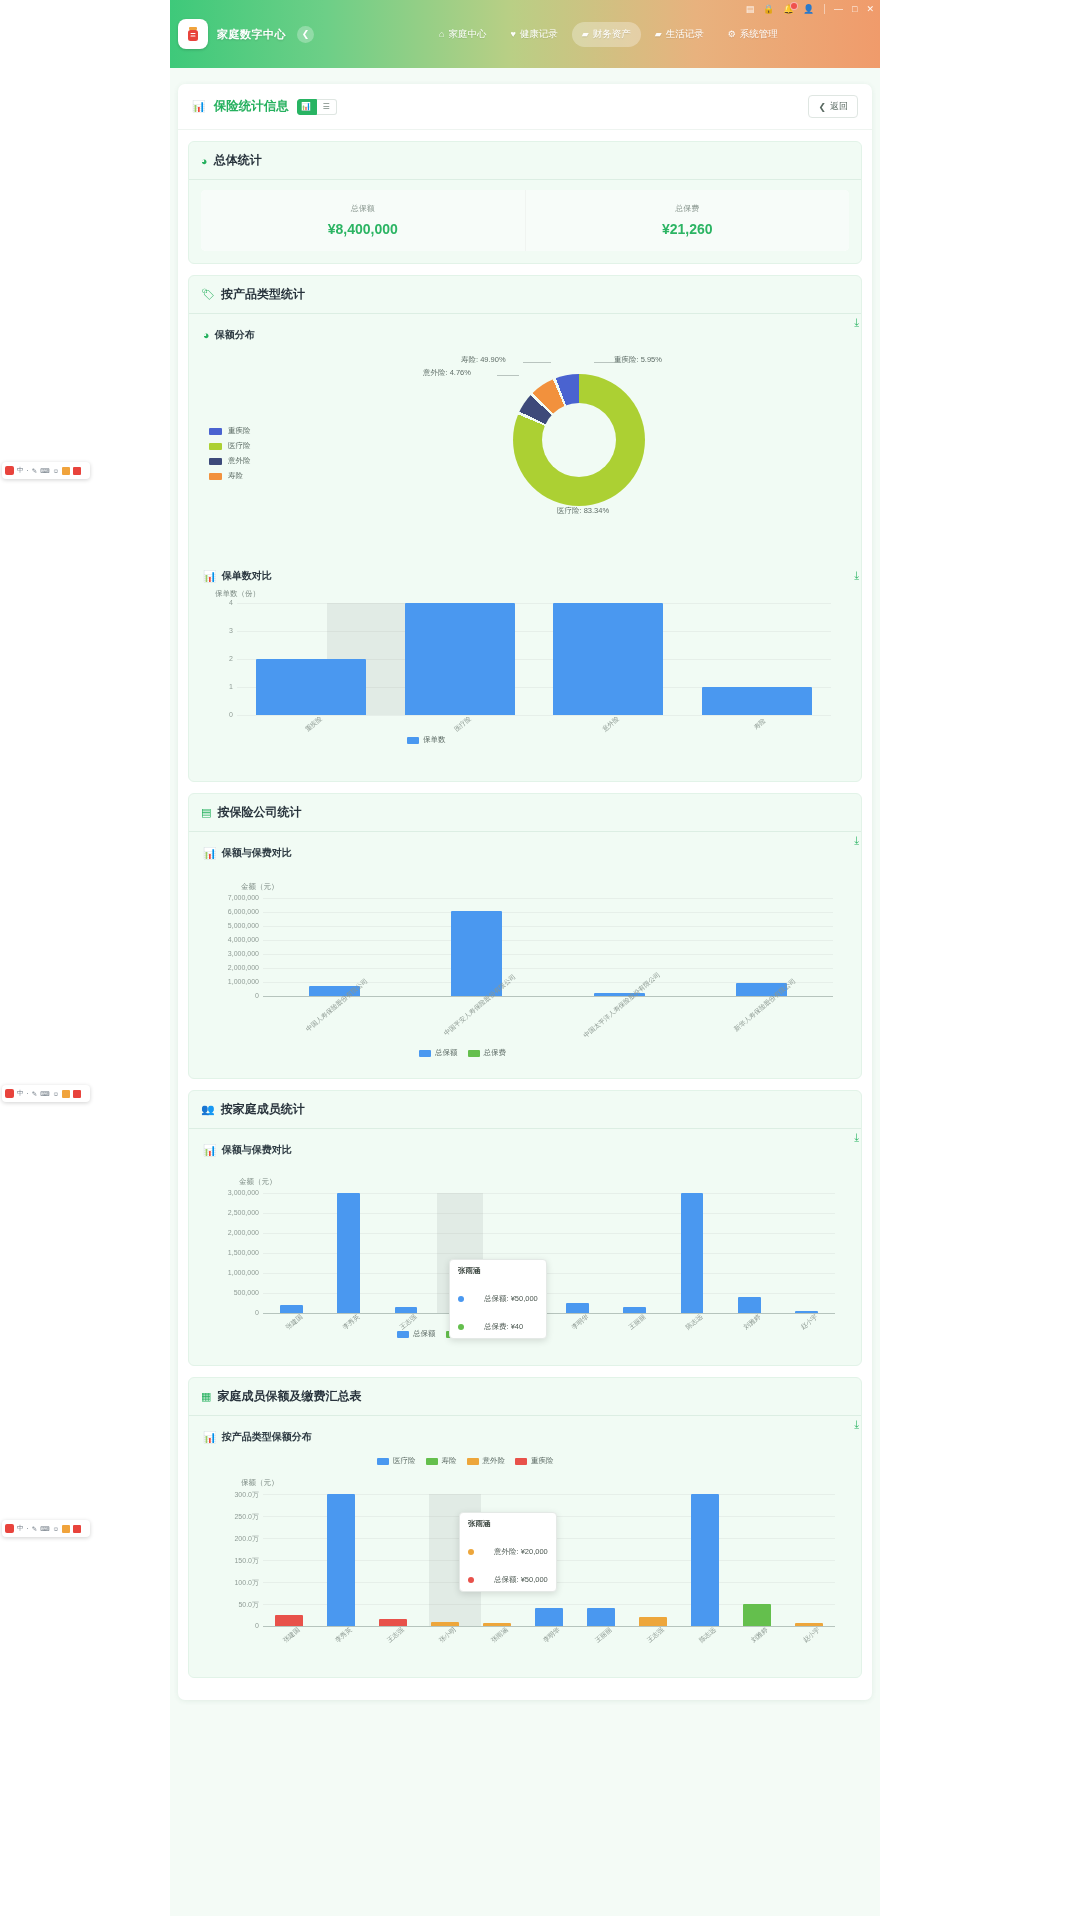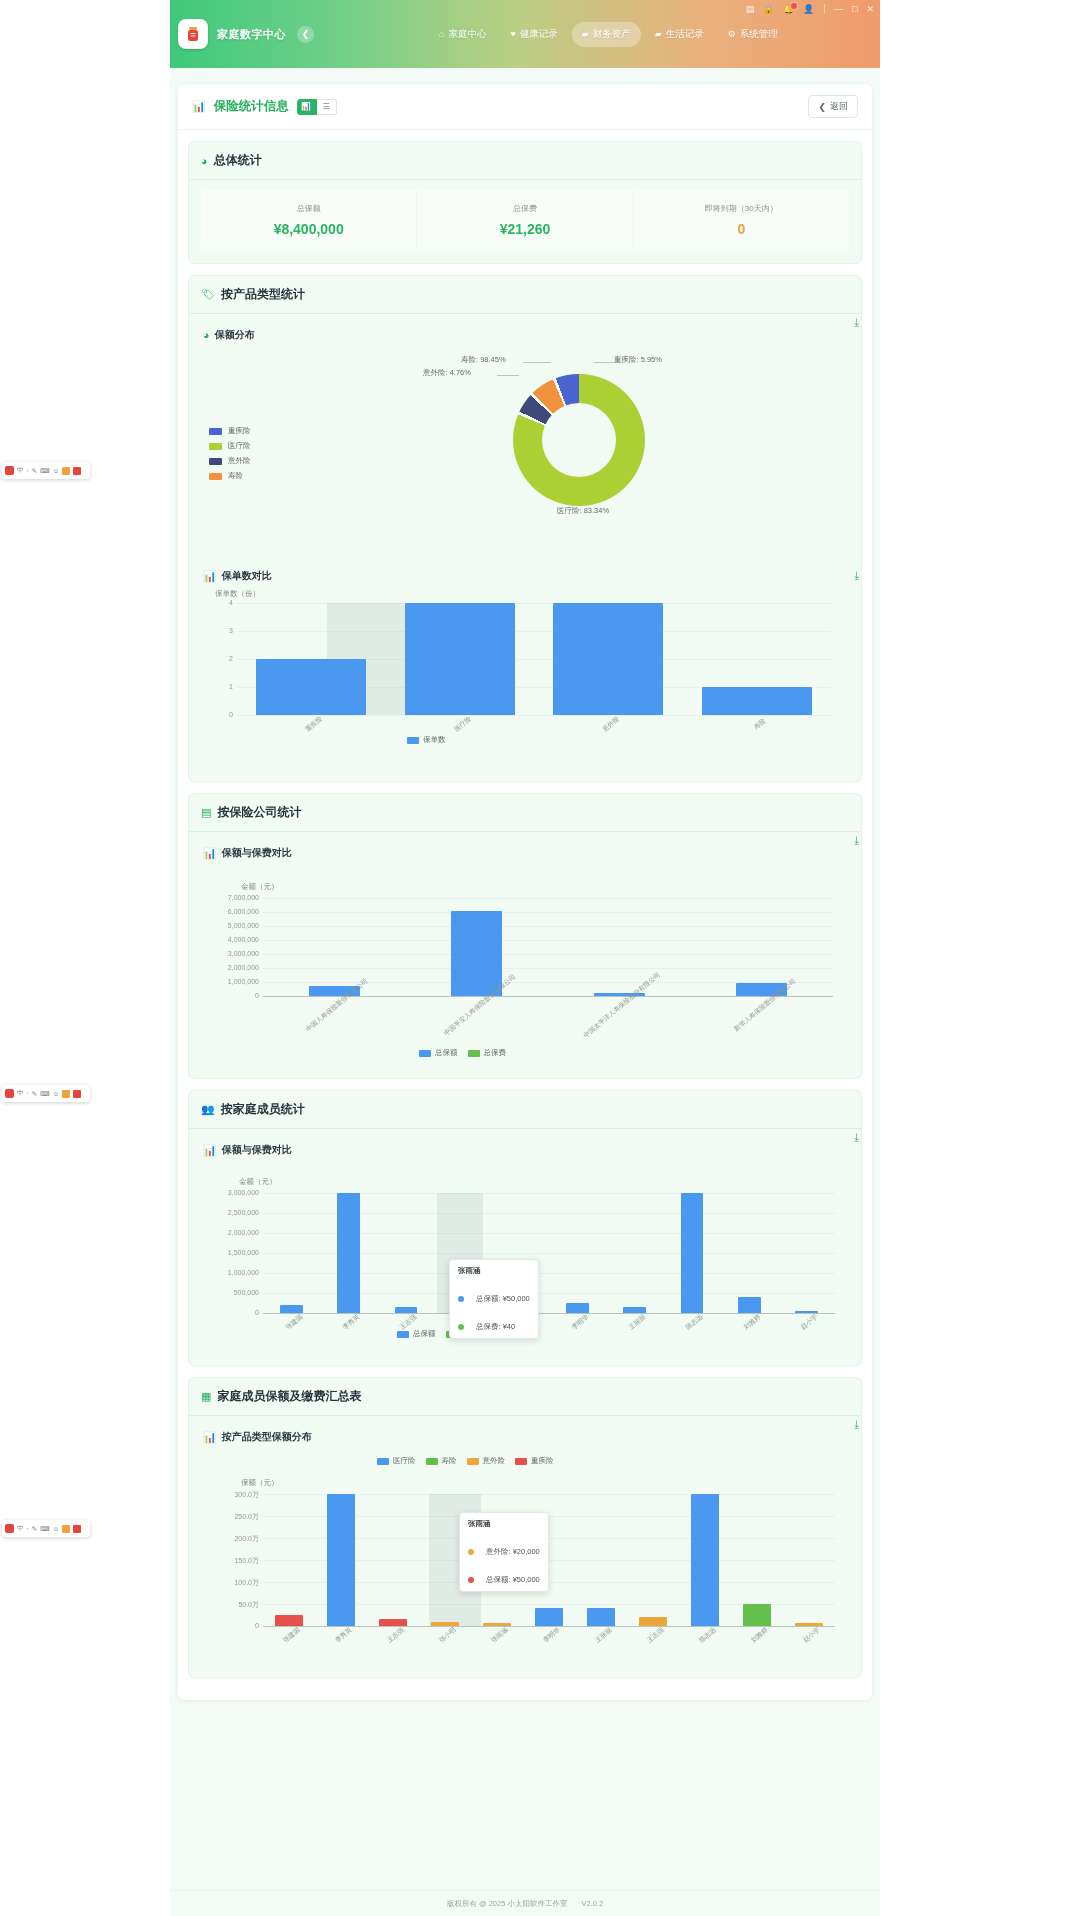--- a/index.html
+++ b/index.html
@@ -155,21 +155,21 @@
   .cl { display:flex; align-items:center; gap:4px; font-size:7.5px; color:#5c6a64; }
   .cl i { width:12px;height:7px;border-radius:1px; display:block; }
 
   
   .tooltip {
     position:absolute; background:#ffffff; border:1px solid #e4e9e6; border-radius:4px;
     box-shadow:0 2px 7px rgba(0,0,0,.13); padding:6px 8px; font-size:7.5px; color:#4a564f;
     z-index:5; white-space:nowrap;
   }
   .tooltip .tt-title{ font-weight:bold; color:#343f39; margin-bottom:3px; }
-  .tooltip .tt-row{ display:flex; align-items:center; gap:12px; margin-top:18px; }
+  .tooltip .tt-row{ display:flex; align-items:center; gap:20px; margin-top:18px; }
   .tooltip .tt-row i { width:6px;height:6px;border-radius:50%; display:block; }
 
   
   .footer {
     position:absolute; bottom:0; left:0; width:100%; height:26px;
     background:#f4fbf6; display:flex; align-items:center; justify-content:center; gap:14px;
     border-top:1px solid #e9f2ec;
   }
   .footer span { font-size:7.5px; color:#9aa6a0; }
 
@@ -308,24 +308,20 @@
         <div class="sect-body">
           <div class="stats">
             <div class="stat">
               <div class="lbl">总保额</div>
               <div class="val">¥8,400,000</div>
             </div>
             <div class="stat">
               <div class="lbl">总保费</div>
               <div class="val">¥21,260</div>
             </div>
-            <div class="stat">
-              <div class="lbl">即将到期（30天内）</div>
-              <div class="val orange">0</div>
-            </div>
           </div>
         </div>
       </div>
 
       <div class="sect">
         <div class="sect-head">
           <span class="mini-ico">🏷</span>
           <span class="t">按产品类型统计</span>
         </div>
 
@@ -353,21 +349,21 @@
                 <span>意外险</span>
               </div>
               <div class="pl">
                 <i style="background:#f2913d"></i>
                 <span>寿险</span>
               </div>
             </div>
 
             <span class="lead" style="left:222px; top:20px">意外险: 4.76%</span>
             <span class="leadline" style="left:296px; top:27px; width:22px;"></span>
-            <span class="lead" style="left:260px; top:7px">寿险: 98.45%</span>
+            <span class="lead" style="left:260px; top:7px">寿险: 49.90%</span>
             <span class="leadline" style="left:322px; top:14px; width:28px;"></span>
             <span class="lead" style="left:413px; top:7px">重疾险: 5.95%</span>
             <span class="leadline" style="left:393px; top:14px; width:20px;"></span>
             <span class="lead" style="left:356px; top:158px">医疗险: 83.34%</span>
           </div>
         </div>
 
         <div class="sect-body" style="padding-top:0">
           <div class="sub-head">
             <span class="mini-ico">📊</span>
@@ -712,17 +708,13 @@
                 <span>总保额: ¥50,000</span>
               </div>
             </div>
           </div>
         </div>
       </div>
 
     </div>
   </div>
 
-  <div class="footer">
-    <span>版权所有 @ 2025 小太阳软件工作室</span>
-    <span>V2.0.2</span>
-  </div>
 </div>
 
 </body></html>

